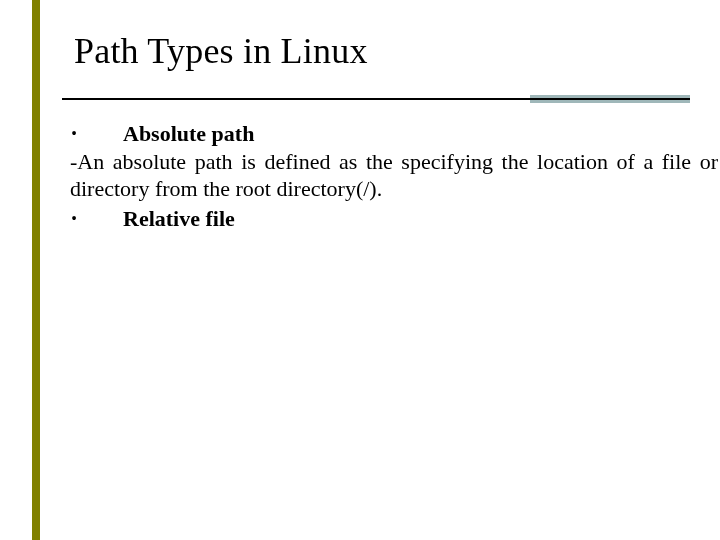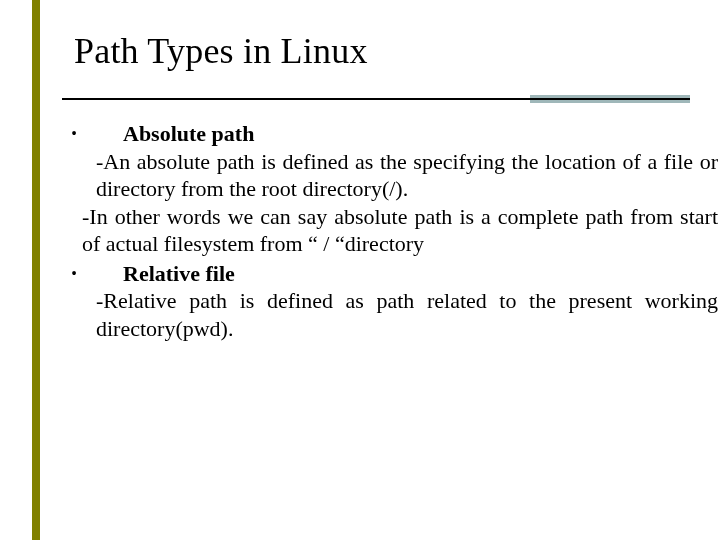--- a/index.html
+++ b/index.html
@@ -90,21 +90,21 @@
     line-height: 27px;
     color: #000;
   }
   .bullet-text {
     flex: 1 1 auto;
     font-weight: 700;
     margin-left: 37px;
   }
 
   .sub {
-    margin-left: 34px;
+    margin-left: 8px;
     margin-right: 2px;
     text-align: justify;
     text-justify: inter-word;
   }
   .sub.offset {
     margin-left: 20px;
   }
 
 </style>
 </head>
@@ -121,23 +121,21 @@
     <div class="underline"></div>
   </div>
 
   <div class="body">
 
     <div class="bullet-row">
       <div class="bullet-dot">•</div>
       <div class="bullet-text">Absolute path</div>
     </div>
     <div class="sub">-An absolute path is defined as the specifying the location of a file or directory from the root directory(/).</div>
-    <div class="sub offset">-In other words we can say absolute path is a complete path from start of actual filesystem from  “ / “directory</div>
 
     <div class="bullet-row">
       <div class="bullet-dot">•</div>
       <div class="bullet-text">Relative file</div>
     </div>
-    <div class="sub">-Relative path is defined as path related to the present working directory(pwd).</div>
 
   </div>
 
 </div>
 
 </body></html>

